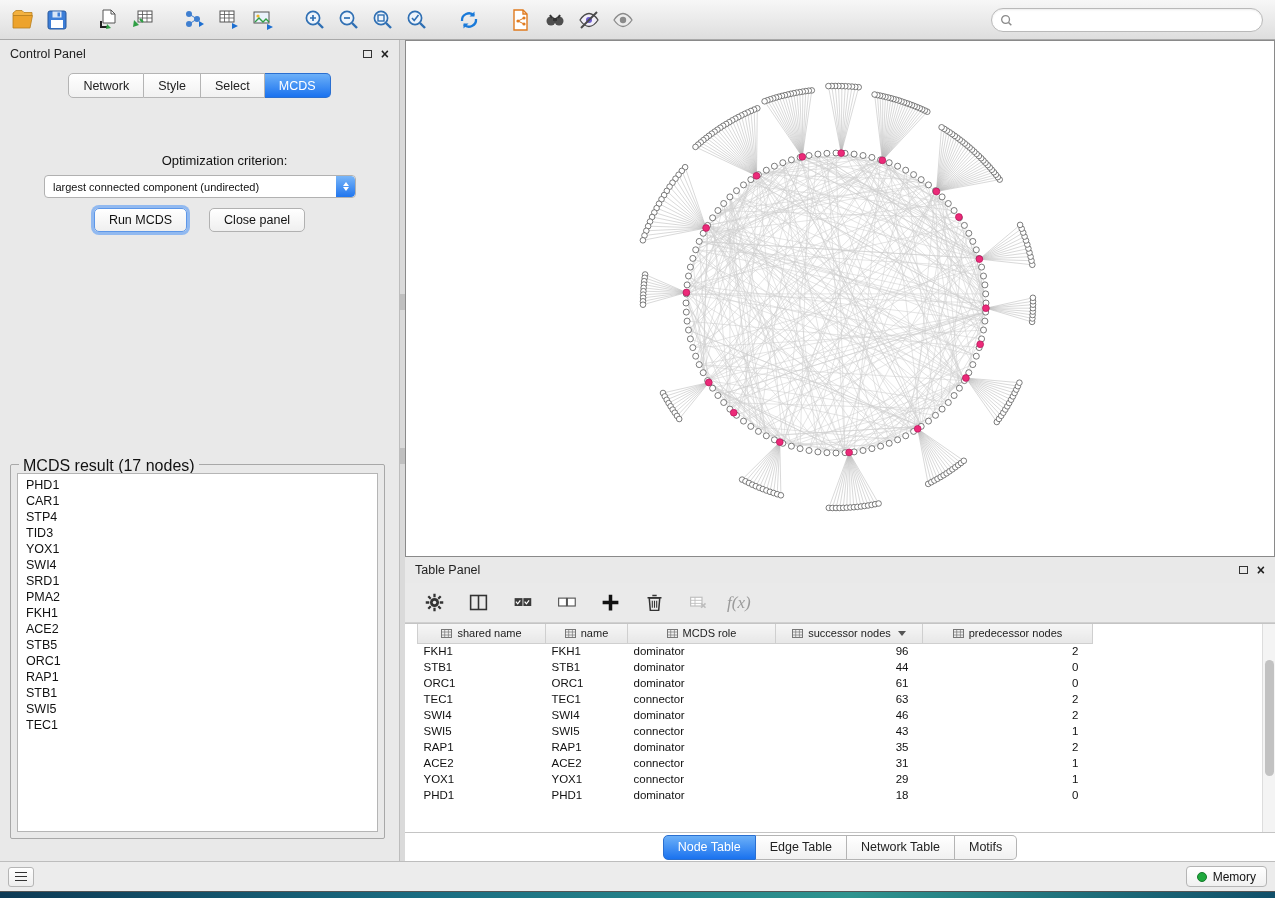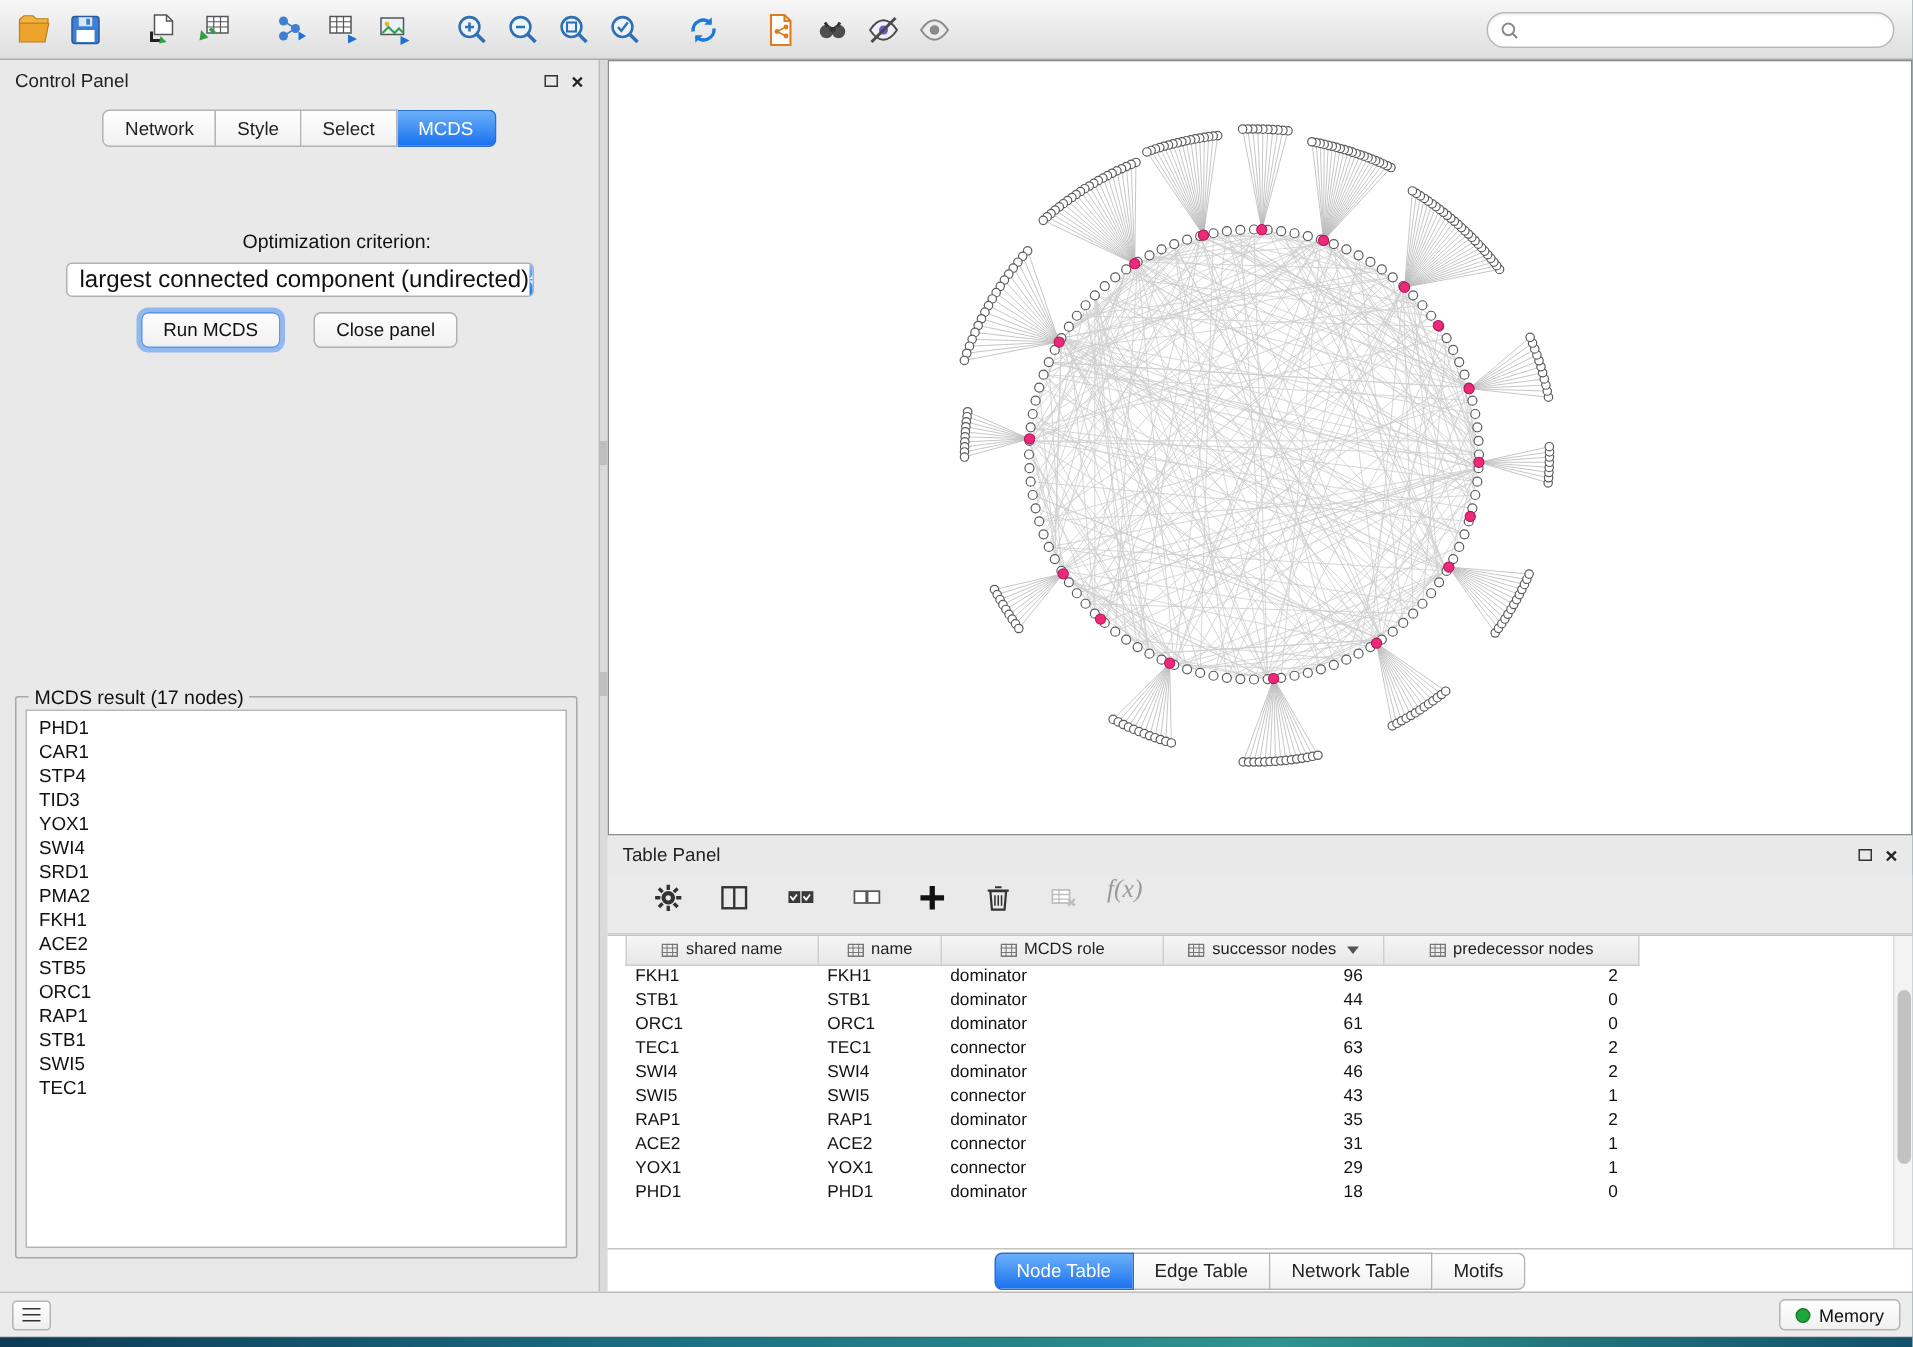--- a/index.html
+++ b/index.html
@@ -36,35 +36,35 @@
   .seg { display:flex; }
   .seg-btn { font-size:12.5px; padding:3px 14px; background:linear-gradient(#ffffff,#f1f1f1);
     border:1px solid #b4b4b4; border-left:none; color:#222; height:25px; display:flex; align-items:center; }
   .seg-btn:first-child { border-left:1px solid #b4b4b4; border-radius:5px 0 0 5px; }
   .seg-btn:last-child { border-radius:0 5px 5px 0; }
   .seg-btn.active { background:linear-gradient(#6cb0f8,#1a72ef); color:#fff; border-color:#2a6fd0; }
 
   .opt-label { position:absolute; top:113px; width:100%; text-align:center; font-size:13px; color:#111; }
   .dropdown { position:absolute; top:135px; left:44px; width:312px; height:23px; background:#fff;
     border:1px solid #b1b1b1; border-radius:4px; display:flex; align-items:center; overflow:hidden; }
-  .dropdown .dd-text { flex:1; font-size:16px; padding-left:8px; color:#111; white-space:nowrap; }
+  .dropdown .dd-text { flex:1; font-size:11px; padding-left:8px; color:#111; white-space:nowrap; }
   .dd-stepper { width:19px; height:100%; background:linear-gradient(#79b6f9,#2176ee); border-radius:0 4px 4px 0;
     display:flex; flex-direction:column; align-items:center; justify-content:center; gap:1px; }
   .dd-stepper span { width:0; height:0; border-left:3.5px solid transparent; border-right:3.5px solid transparent; }
   .dd-up { border-bottom:4px solid #fff; }
   .dd-down { border-top:4px solid #fff; }
 
   .btn-row { position:absolute; top:168px; left:0; right:0; display:flex; justify-content:center; gap:22px; }
   .push-btn { font-size:12.5px; padding:3px 14px; height:24px; background:linear-gradient(#ffffff,#efefef);
     border:1px solid #b1b1b1; border-radius:5px; color:#111; }
   .push-btn.focused { box-shadow:0 0 0 3px rgba(98,160,245,0.65); border-color:#5d97e8; }
 
   .groupbox { position:absolute; top:424px; left:10px; right:14px; bottom:22px; border:1px solid #a8a8a8;
     border-radius:2px; }
-  .groupbox-legend { position:absolute; top:-8px; left:8px; background:#e9e9e9; font-size:13px; padding:0 4px; color:#111; }
+  .groupbox-legend { position:absolute; top:-8px; left:8px; background:#e9e9e9; font-size:16px; padding:0 4px; color:#111; }
   .result-list { position:absolute; top:8px; left:6px; right:6px; bottom:6px; background:#fff;
     border:1px solid #b5b5b5; overflow:hidden; padding:3px 0; }
   .list-item { font-size:12.5px; color:#111; padding:0 8px; height:16px; line-height:16px; }
 
   
   .v-gutter { width:5px; flex:0 0 5px; background:#dadada; position:relative; }
   .v-gutter .handle { position:absolute; left:0; width:5px; height:16px; background:#bfbfbf; }
   .right-col { flex:1; display:flex; flex-direction:column; min-width:0; }
 
   
@@ -76,22 +76,22 @@
   .light.red { background:#ff5f57; border:0.5px solid #e0443e; }
   .light.yellow { background:#febc2e; border:0.5px solid #d89b22; }
   .light.green { background:#28c840; border:0.5px solid #1ea433; }
   .net-title { font-size:12px; font-weight:bold; color:#2a2a2a; }
   .net-canvas { flex:1; background:#ffffff; position:relative; }
   .net-canvas svg { position:absolute; inset:0; }
 
   
   .table-panel { flex:1; background:#e9e9e9; display:flex; flex-direction:column; min-height:0; }
   .tp-titlebar { height:26px; flex:0 0 26px; display:flex; align-items:center; padding:0 10px; }
-  .tp-toolbar { height:40px; flex:0 0 40px; background:#eaeaea; display:flex; gap:14px;
-    padding-left:25px; border-bottom:1px solid #d0d0d0; }
+  .tp-toolbar { height:40px; flex:0 0 40px; background:#eaeaea; display:flex; align-items:center; gap:14px;
+    padding-left:14px; border-bottom:1px solid #d0d0d0; }
   .tp-toolbar .ti svg { width:21px; height:21px; }
   .fx { font-family:"Liberation Serif", serif; font-style:italic; font-size:17px; color:#9a9a9a; }
 
   .table-area { flex:1; background:#fff; border:1px solid #c4c4c4; border-left:none; border-right:none;
     position:relative; overflow:hidden; }
   table.node-table { border-collapse:collapse; table-layout:fixed; margin-left:12px; width:675px; }
   .node-table col.c0 { width:128px; } .node-table col.c1 { width:82px; }
   .node-table col.c2 { width:148px; } .node-table col.c3 { width:147px; } .node-table col.c4 { width:170px; }
   .node-table th { height:19px; font-size:11px; font-weight:normal; color:#222;
     background:linear-gradient(#f6f6f6,#e7e7e7); border:1px solid #cfcfcf; border-top:none; white-space:nowrap; }

